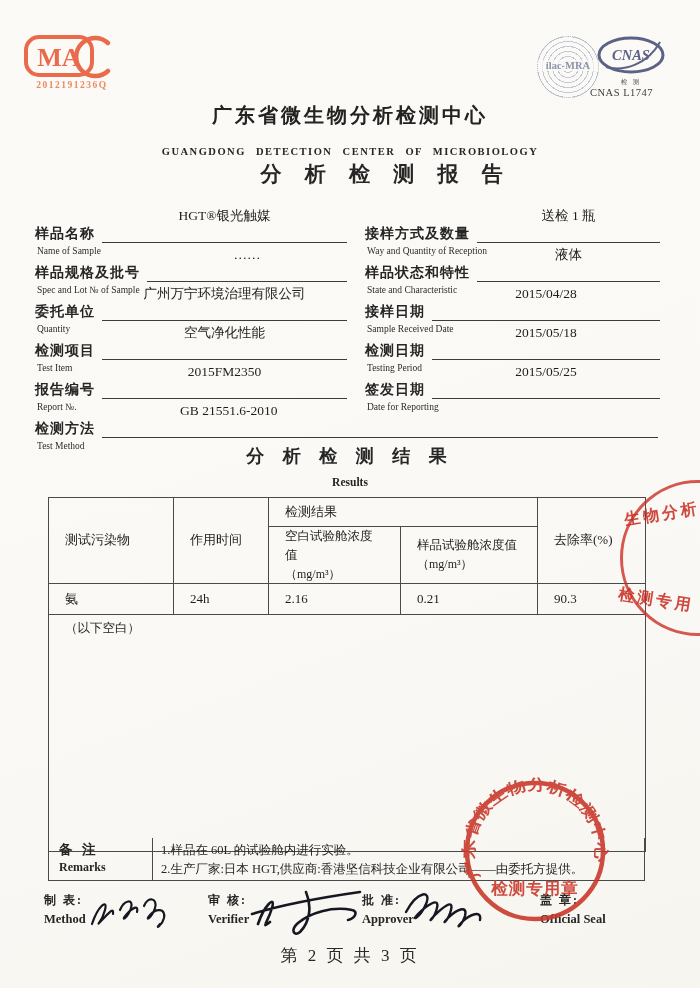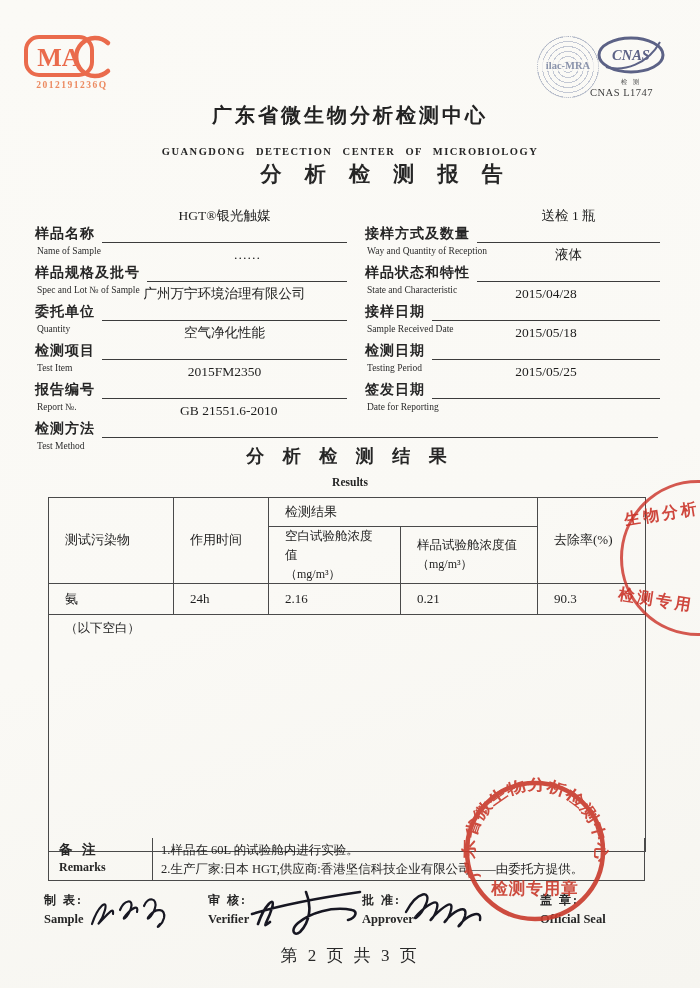--- a/index.html
+++ b/index.html
@@ -226,21 +226,21 @@
       <span class="rk-en">Remarks</span>
     </div>
     <div class="rk-body">
       <span class="rk-line">1.样品在 60L 的试验舱内进行实验。</span>
       <span class="rk-line">2.生产厂家:日本 HGT,供应商:香港坚信科技企业有限公司——由委托方提供。</span>
     </div>
   </div>
 
   <div class="sg g1">
     <span class="sg-cn">制 表:</span>
-    <span class="sg-en">Sample</span>
+    <span class="sg-en">Method</span>
   </div>
   <svg class="sig s1" width="95" height="50" viewBox="0 0 95 50">
     <path d="M8 36 C14 18 24 10 21 22 C18 34 10 40 18 32 C24 26 30 18 29 26 M36 22 C40 12 50 10 47 20 C44 30 36 34 42 27 C48 20 55 16 53 24 M60 18 C64 8 74 10 71 20 C68 30 60 34 66 27 C72 20 82 20 80 30 C78 38 70 42 76 36" fill="none" stroke="#171722" stroke-width="2.2" stroke-linecap="round"></path>
   </svg>
 
   <div class="sg g2">
     <span class="sg-cn">审 核:</span>
     <span class="sg-en">Verifier</span>
   </div>
   <svg class="sig s2" width="120" height="60" viewBox="0 0 120 60">

